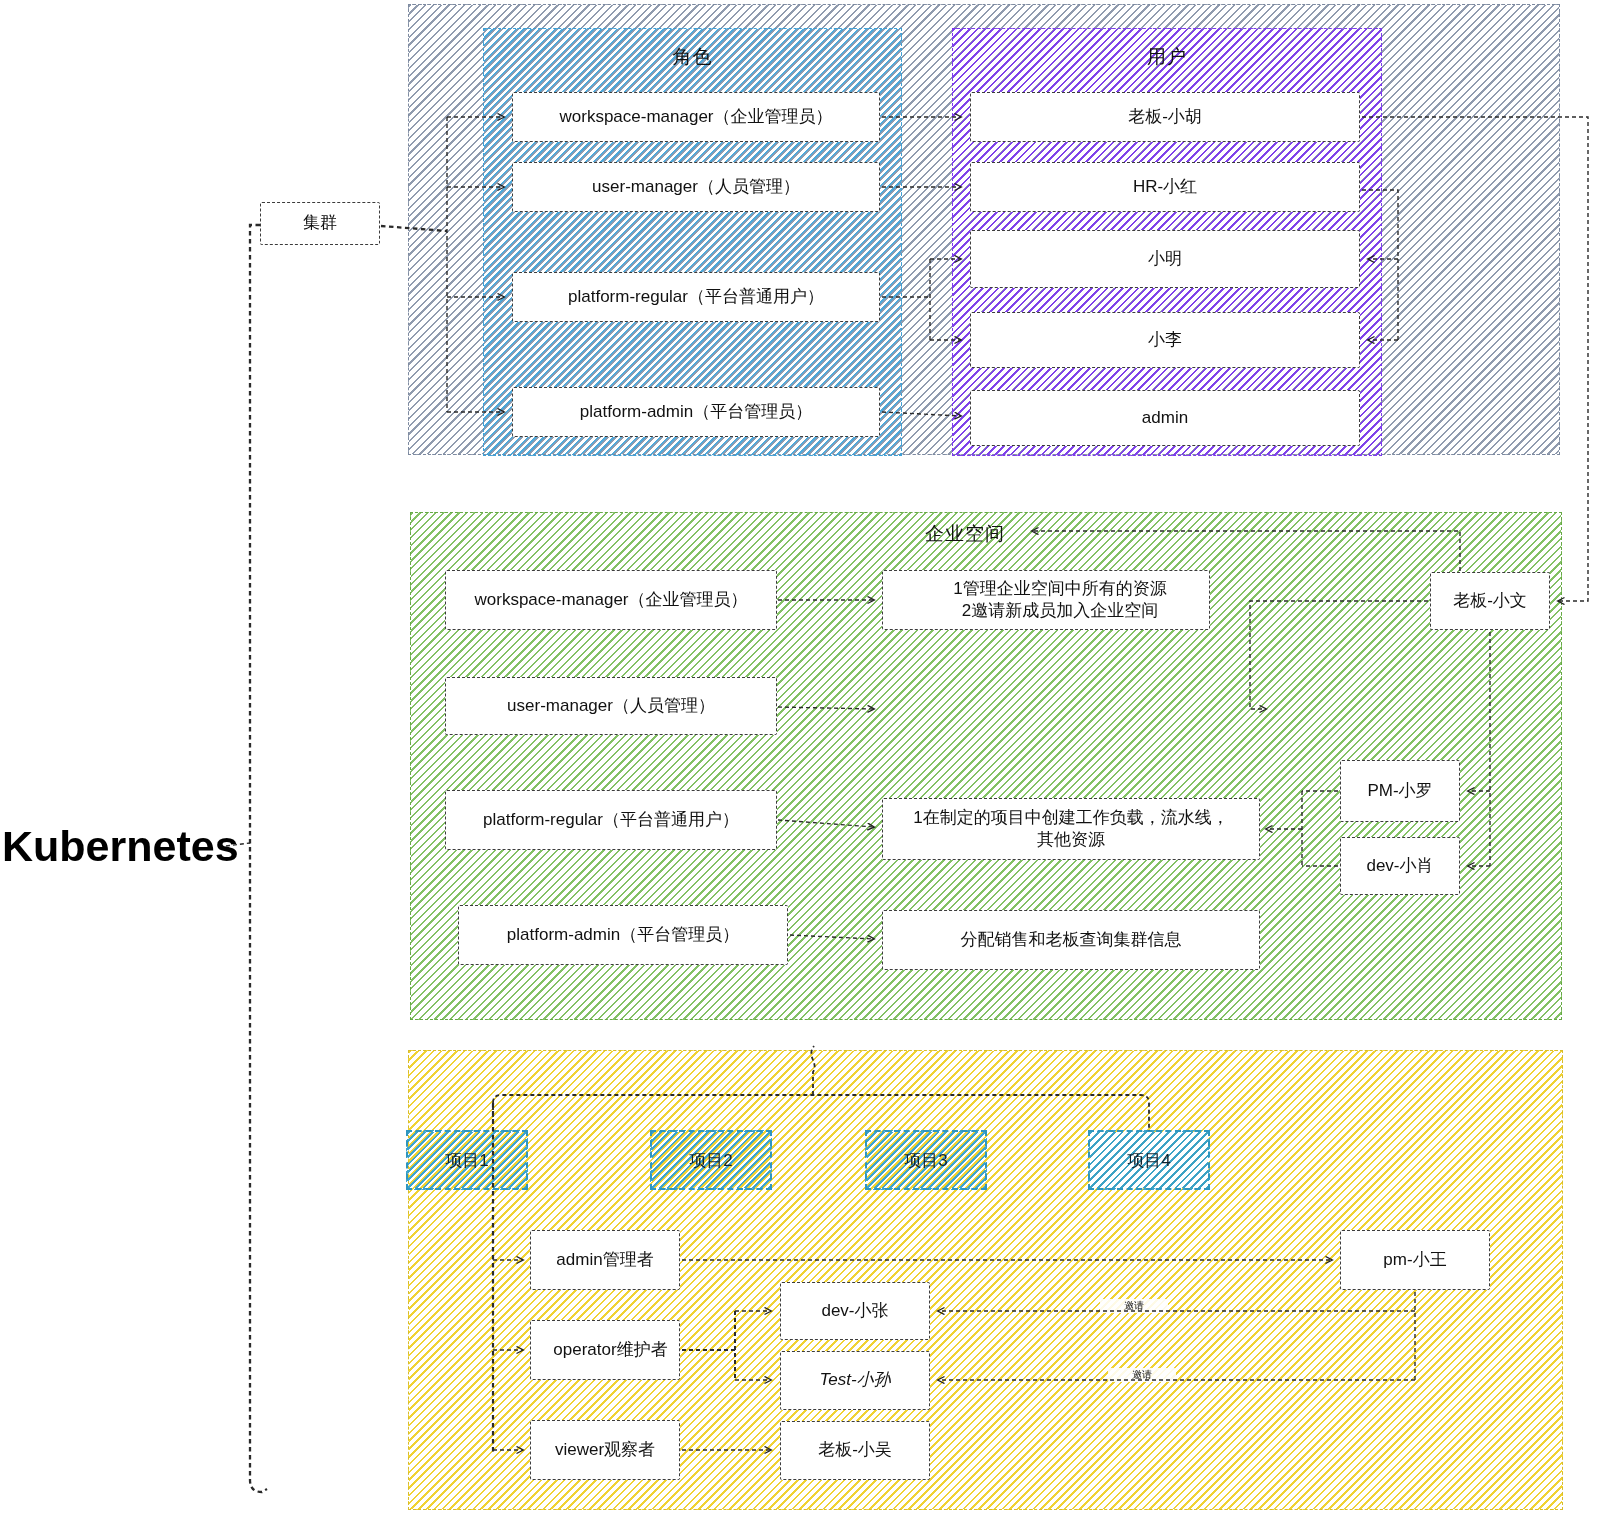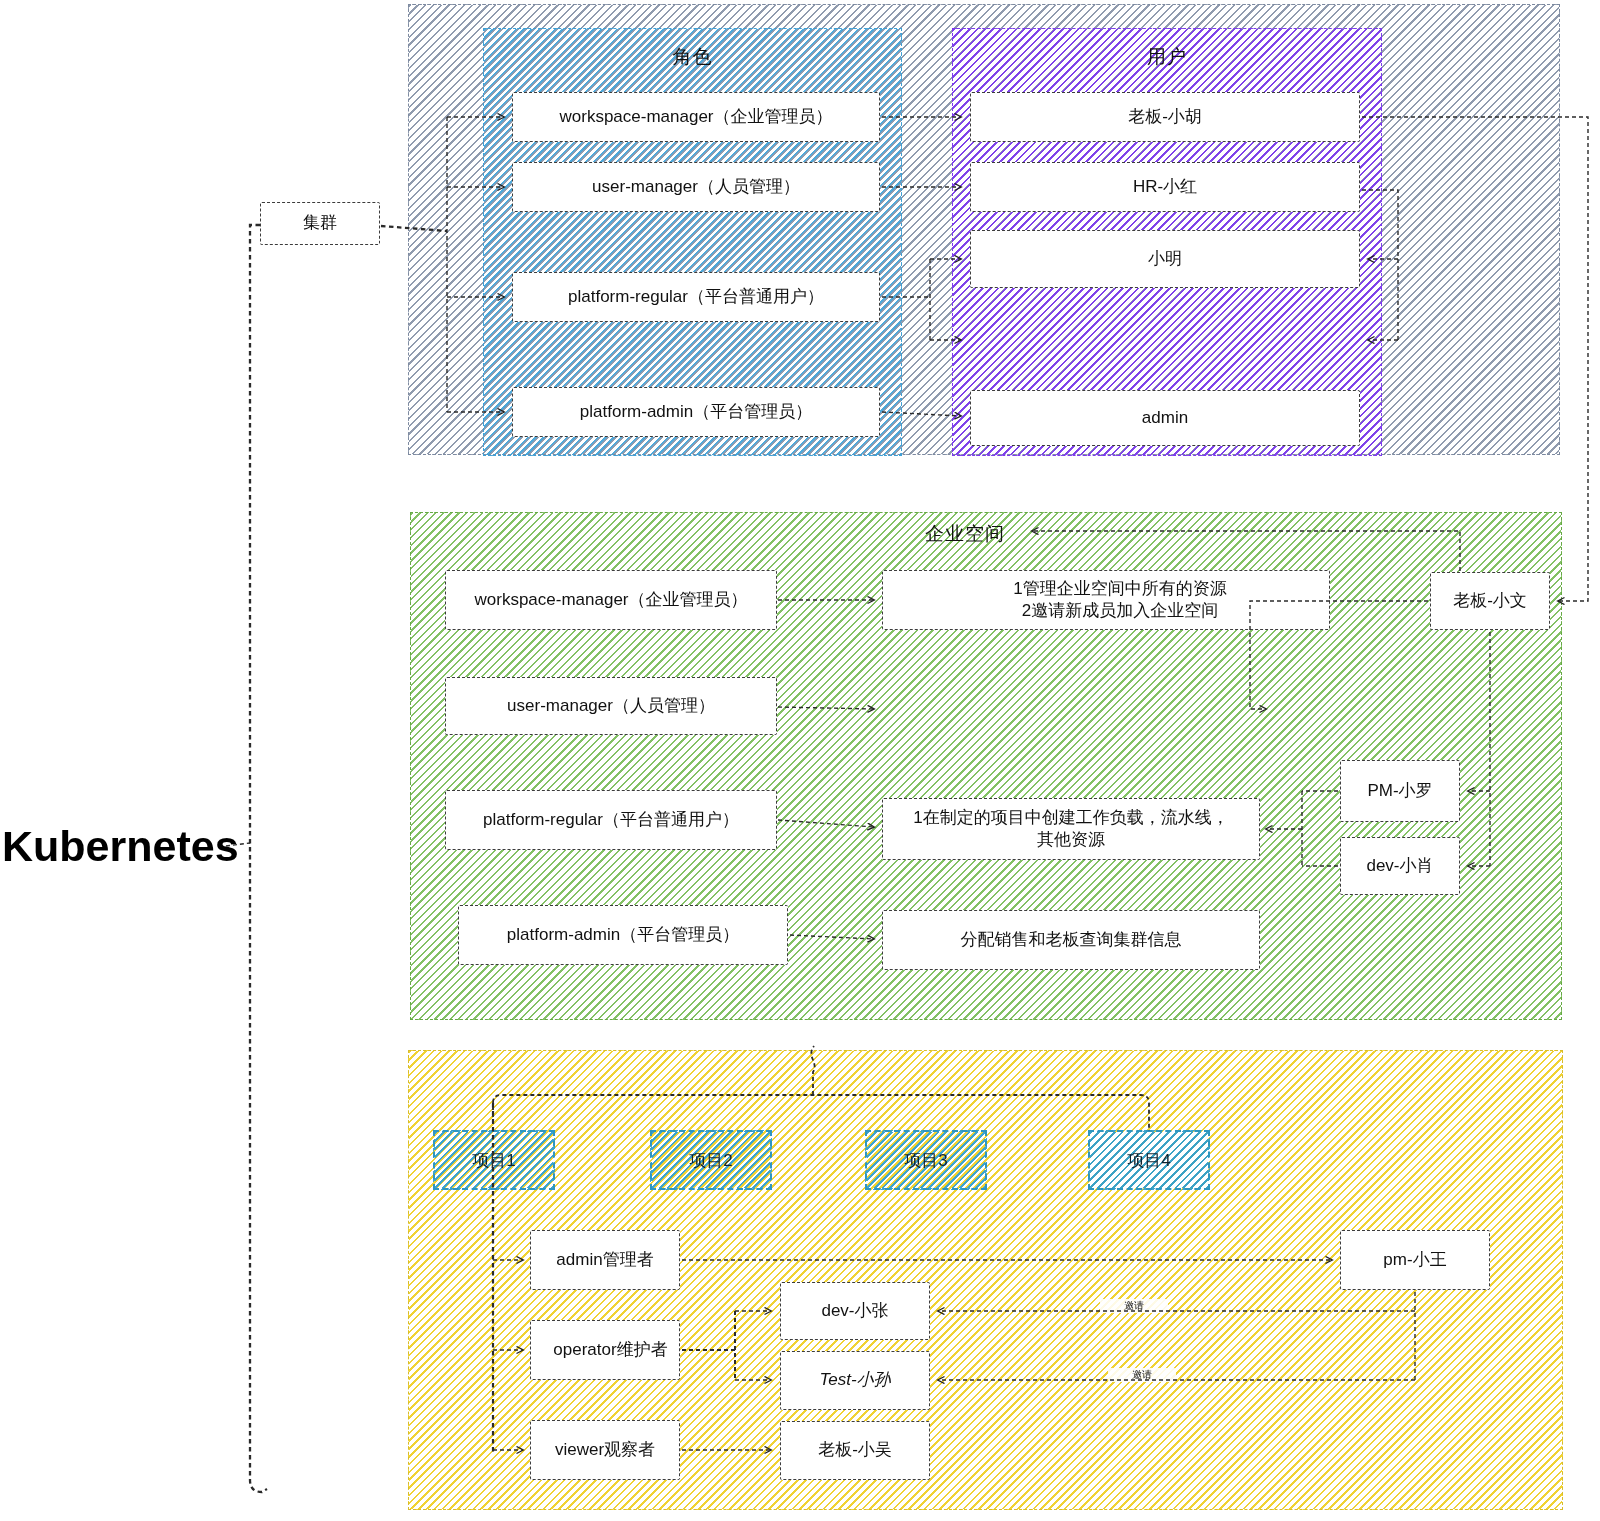--- a/index.html
+++ b/index.html
@@ -66,41 +66,44 @@
 
   <div class="box" style="left:970px;top:92px;width:390px;height:50px;">
     <span>老板-小胡</span>
   </div>
   <div class="box" style="left:970px;top:162px;width:390px;height:50px;">
     <span>HR-小红</span>
   </div>
   <div class="box" style="left:970px;top:230px;width:390px;height:58px;">
     <span>小明</span>
   </div>
+  <div class="box" style="left:970px;top:312px;width:390px;height:56px;">
+    <span>小李</span>
+  </div>
   <div class="box" style="left:970px;top:390px;width:390px;height:56px;">
     <span>admin</span>
   </div>
 
   <div class="section hatch-green" style="left:410px;top:512px;width:1152px;height:508px;"></div>
   <div class="sec-title" style="left:900px;top:521px;width:130px;">企业空间</div>
 
   <div class="box" style="left:445px;top:570px;width:332px;height:60px;">
     <span>workspace-manager（企业管理员）</span>
   </div>
   <div class="box" style="left:445px;top:677px;width:332px;height:58px;">
     <span>user-manager（人员管理）</span>
   </div>
   <div class="box" style="left:445px;top:790px;width:332px;height:60px;">
     <span>platform-regular（平台普通用户）</span>
   </div>
   <div class="box" style="left:458px;top:905px;width:330px;height:60px;">
     <span>platform-admin（平台管理员）</span>
   </div>
 
-  <div class="box" style="left:882px;top:570px;width:448px;height:60px;padding-left:28px;">
+  <div class="box" style="left:882px;top:570px;width:328px;height:60px;padding-left:28px;">
     <span>1管理企业空间中所有的资源
 2邀请新成员加入企业空间</span>
   </div>
   <div class="box" style="left:882px;top:798px;width:378px;height:62px;">
     <span>1在制定的项目中创建工作负载，流水线，
 其他资源</span>
   </div>
   <div class="box" style="left:882px;top:910px;width:378px;height:60px;">
     <span>分配销售和老板查询集群信息</span>
   </div>
@@ -110,21 +113,21 @@
   </div>
   <div class="box" style="left:1340px;top:760px;width:120px;height:62px;">
     <span>PM-小罗</span>
   </div>
   <div class="box" style="left:1340px;top:837px;width:120px;height:58px;">
     <span>dev-小肖</span>
   </div>
 
   <div class="section hatch-yellow" style="left:408px;top:1050px;width:1155px;height:460px;"></div>
 
-  <div class="proj hatch-teal" style="left:433px;top:1130px;width:122px;height:60px;">
+  <div class="proj hatch-teal" style="left:406px;top:1130px;width:122px;height:60px;">
     <span>项目1</span>
   </div>
   <div class="proj hatch-teal" style="left:650px;top:1130px;width:122px;height:60px;">
     <span>项目2</span>
   </div>
   <div class="proj hatch-teal" style="left:865px;top:1130px;width:122px;height:60px;">
     <span>项目3</span>
   </div>
   <div class="proj hatch-teal" style="left:1088px;top:1130px;width:122px;height:60px;">
     <span>项目4</span>

